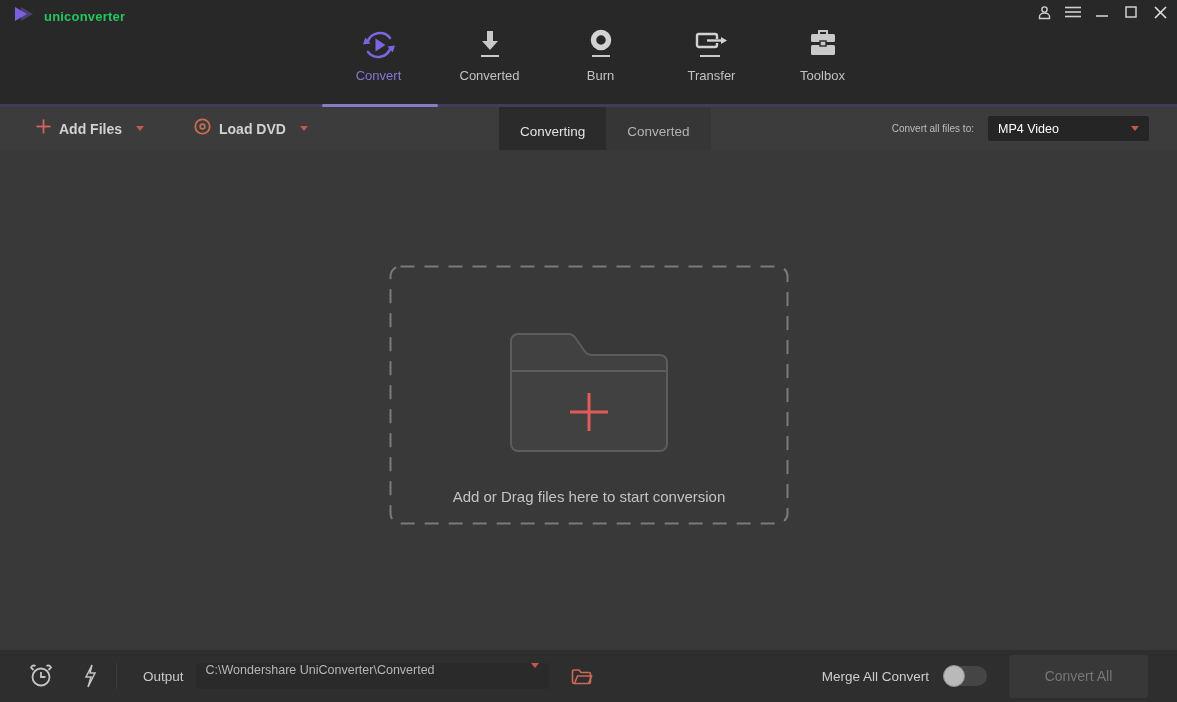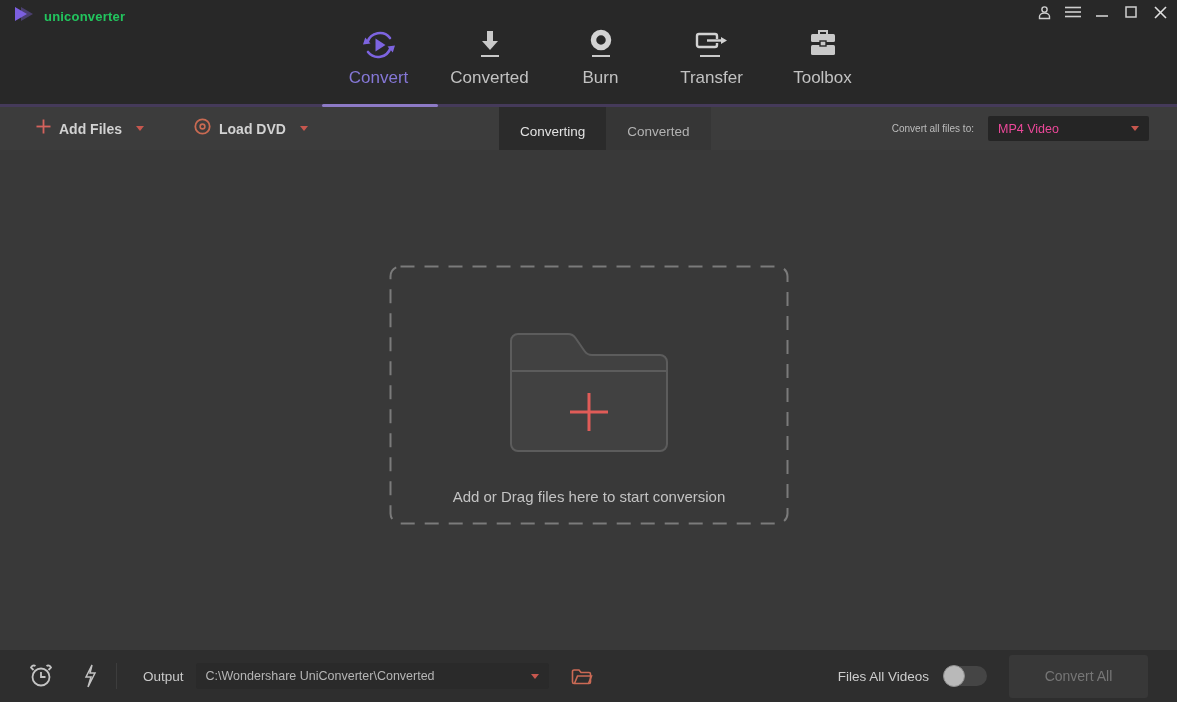--- a/index.html
+++ b/index.html
@@ -18,59 +18,59 @@
   .logo { position:absolute; top:6px; left:13px; display:flex; align-items:center; gap:9px; }
   .logo-text { font-size:13px; font-weight:bold; color:#22c55e; letter-spacing:.2px; }
   .win-controls { position:absolute; top:4px; right:8px; display:flex; align-items:center; gap:11px; }
   .win-btn { width:18px; height:16px; display:flex; align-items:center; justify-content:center; cursor:default; }
 
   
   .nav { position:absolute; top:24px; left:0; width:1177px; height:76px; display:flex; justify-content:center; }
   .nav-inner { display:flex; gap:47px; margin-left:24px; }
   .nav-tab { width:64px; display:flex; flex-direction:column; align-items:center; cursor:pointer; }
   .nav-tab .icon-box { height:42px; display:flex; align-items:center; justify-content:center; }
-  .nav-tab .nav-label { font-size:17px; color:#c2c2c2; margin-top:2px; }
+  .nav-tab .nav-label { font-size:13px; color:#c2c2c2; margin-top:2px; }
   .nav-tab.active .nav-label { color:#8577d6; }
 
   .header-divider { position:absolute; top:104px; left:0; width:1177px; height:3px; background:#453a5a; }
   .header-divider .active-seg { position:absolute; top:0; left:322px; width:116px; height:3px; background:#8d7ac6; border-radius:2px; }
 
   
   .toolbar { position:absolute; top:107px; left:0; width:1177px; height:43px; background:#3c3c3c; display:flex; align-items:center; }
   .tb-left { position:absolute; left:36px; top:0; height:43px; display:flex; align-items:center; gap:10px;font-weight:bold; }
   .tb-group { display:flex; align-items:center; gap:8px; cursor:pointer; }
   .tb-label { font-size:14px; color:#d2d2d2; }
   .arrow-down { width:0; height:0; border-left:4.5px solid transparent; border-right:4.5px solid transparent; border-top:5px solid #c7574e; margin-left:6px; }
   .tb-sep { width:30px; }
 
   .view-tabs { position:absolute; left:499px; top:0; height:43px; display:flex; }
   .view-tab { height:49px; padding:0 21px; display:flex; align-items:center; font-size:13.5px; color:#b3b3b3; background:#363636; cursor:pointer; }
   .view-tab.active { background:#2b2b2b; color:#e2e2e2; }
 
   .tb-right { position:absolute; right:28px; top:0; height:43px; display:flex; align-items:center; gap:14px; }
   .convert-to-label { font-size:10px; color:#bdbdbd; }
   .format-select { width:161px; height:25px; background:#252525; border-radius:2px; display:flex; align-items:center; padding:0 10px; cursor:pointer; position:relative; }
-  .format-select .fs-value { font-size:12.5px; color:#ec4899; flex:1; }
+  .format-select .fs-value { font-size:12.5px; color:#ffffff; flex:1; }
 
   
   .main { position:absolute; top:150px; left:0; width:1177px; height:500px; background:#393939; }
   .dropzone { position:absolute; left:389px; top:115px; width:400px; height:260px; cursor:pointer; }
   .dropzone svg.border-svg { position:absolute; top:0; left:0; }
   .dz-content { position:absolute; top:0; left:0; width:100%; height:100%; display:flex; flex-direction:column; align-items:center; }
   .dz-folder { margin-top:52px; }
   .dz-hint { position:absolute; bottom:20px; width:100%; text-align:center; font-size:15px; color:#c3c3c3; }
 
   
   .footer { position:absolute; top:650px; left:0; width:1177px; height:52px; background:#2e2e2e; display:flex; align-items:center; }
   .ft-icon { display:flex; align-items:center; justify-content:center; cursor:pointer; }
   .ft-clock { margin-left:28px; width:26px; }
   .ft-bolt { margin-left:28px; width:16px; }
   .ft-vsep { width:1px; height:26px; background:#3d3d3d; margin-left:18px; }
   .output-label { margin-left:26px; font-size:13.5px; color:#c9c9c9; }
-  .output-field { margin-left:12px; width:353px; height:26px; background:#2a2a2a; border-radius:3px; display:flex; align-items:center; padding:0 10px; cursor:pointer; }
+  .output-field { margin-left:12px; width:353px; height:26px; background:#2a2a2a; border-radius:3px; display:flex; padding:0 10px; cursor:pointer; }
   .output-path { flex:1; font-size:12.5px; color:#b5b5b5; white-space:nowrap; overflow:hidden; }
   .ft-openfolder { margin-left:22px; }
   .ft-spacer { flex:1; }
   .merge-label { font-size:13.5px; color:#cdcdcd; }
   .toggle { margin-left:14px; width:44px; height:20px; background:#454545; border-radius:10px; position:relative; cursor:pointer; }
   .toggle .knob { position:absolute; left:0; top:-1px; width:22px; height:22px; border-radius:50%; background:#b9b9b9; border:1px solid #8f8f8f; }
   .convert-all-btn { margin-left:22px; margin-right:29px; width:139px; height:43px; background:#383838; border:none; border-radius:3px; color:#767676; font-size:14px; font-family:"Liberation Sans", sans-serif; cursor:default; }
 </style>
 </head>
 <body>
@@ -279,20 +279,20 @@
 
   <span class="ft-icon ft-openfolder">
     <svg width="22" height="18" viewBox="0 0 22 18" fill="none" stroke="#cb6a55" stroke-width="1.6">
       <path d="M1.5,4.5 a1.5,1.5 0 0 1 1.5,-1.5 h5 l2,2.5 h8 a1.5,1.5 0 0 1 1.5,1.5 v8 a1.5,1.5 0 0 1 -1.5,1.5 h-15 a1.5,1.5 0 0 1 -1.5,-1.5 z"></path>
       <path d="M3.5,16.5 L6.5,9 h14 l-3,7.5"></path>
     </svg>
   </span>
 
   <span class="ft-spacer"></span>
 
-  <span class="merge-label">Files All Videos</span>
+  <span class="merge-label">Merge All Convert</span>
   <div class="toggle">
     <span class="knob"></span>
   </div>
 
   <button class="convert-all-btn" disabled="">Convert All</button>
 
 </div>
 
 </body></html>

